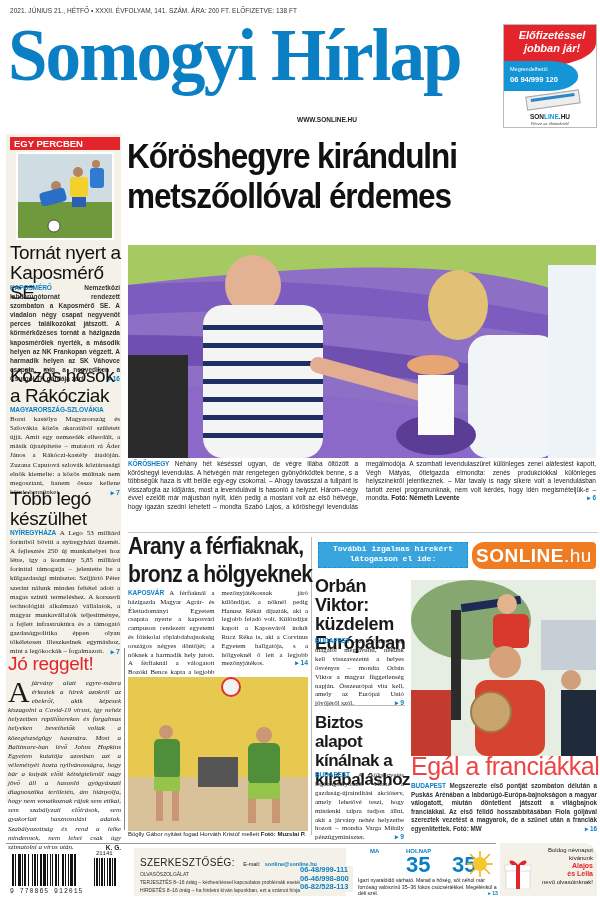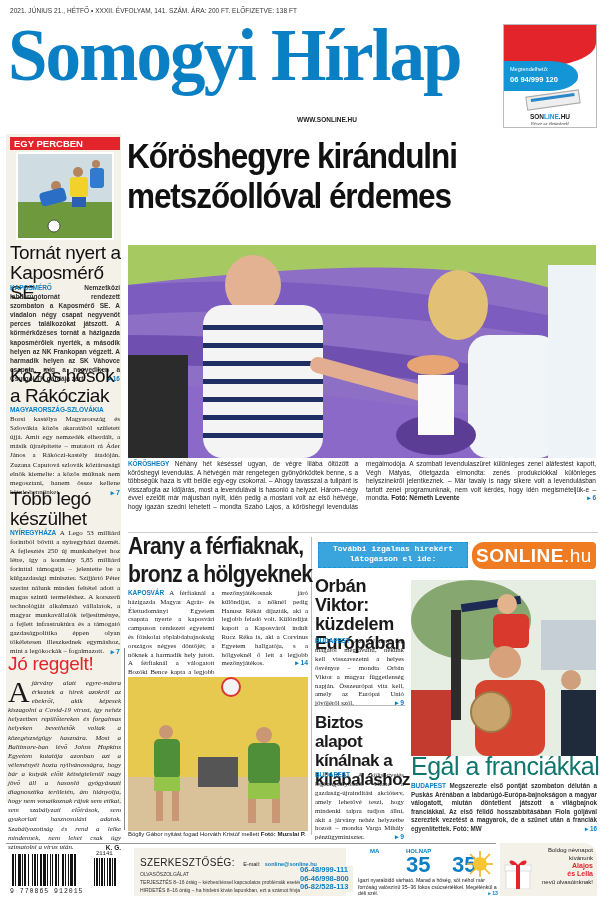--- a/index.html
+++ b/index.html
@@ -69,21 +69,21 @@
   #sonline-btn { position: absolute; left: 154px; top: 0; width: 124px; height: 27px; background: #ef7c22; border-radius: 12px 4px 4px 12px; color: #fff; font-weight: bold; font-size: 19px; text-align: center; line-height: 27px; letter-spacing: 0.5px; }
   #sonline-btn span { font-weight: normal; }
 
   
   #orban-head { left: 315px; top: 577px; width: 90px; font-weight: bold; font-size: 18px; line-height: 19px; letter-spacing: -0.4px; }
   #orban-body { left: 315px; top: 637px; width: 89px; font-family: "Liberation Serif", serif; font-size: 6.8px; line-height: 8.9px; text-align: justify; }
   #biztos-head { left: 315px; top: 713px; width: 92px; font-weight: bold; font-size: 17px; line-height: 19px; letter-spacing: -0.5px; }
   #biztos-body { left: 315px; top: 771px; width: 89px; font-family: "Liberation Serif", serif; font-size: 6.8px; line-height: 8.9px; text-align: justify; }
 
   #fans-photo { left: 411px; top: 580px; width: 185px; height: 176px; overflow: hidden; background: linear-gradient(180deg, #e6efe4 0%, #8fb07c 30%, #c8463a 55%, #d2452f 100%); }
-  #egal-head { left: 411px; top: 752px; font-size: 25px; letter-spacing: -0.5px; color: #0f766e; }
+  #egal-head { left: 411px; top: 752px; font-size: 25px; letter-spacing: -0.5px; color: #ef4444; }
   #egal-body { left: 411px; top: 782px; width: 186px; font-size: 6.3px; line-height: 8.5px; font-weight: bold; color: #333; text-align: justify; }
 
   
   #barcode { left: 8px; top: 850px; width: 112px; height: 46px; }
   #editorial { left: 134px; top: 848px; width: 212px; height: 48px; background: #f4f1e8; padding: 4px 6px; }
   #editorial .title { font-size: 10px; color: #222; letter-spacing: 0.3px; }
   #editorial .email-label { font-size: 5.5px; margin-left: 4px; }
   #editorial .email { font-size: 5.5px; color: #0b7fc3; font-weight: bold; }
   #editorial .line { font-size: 5px; line-height: 8px; color: #333; white-space: nowrap; }
   #phones { left: 300px; top: 866px; font-size: 7.5px; line-height: 8.5px; color: #0b7fc3; font-weight: bold; background: #f4f1e8; padding-right: 4px; }
@@ -100,20 +100,21 @@
 </head>
 <body>
 
 <div class="abs" id="dateline">2021. JÚNIUS 21., HÉTFŐ • XXXII. ÉVFOLYAM, 141. SZÁM. ÁRA: 200 FT. ELŐFIZETVE: 138 FT</div>
 <div class="abs" id="masthead">Somogyi Hírlap</div>
 <div class="abs" id="website">WWW.SONLINE.HU</div>
 
 <div class="abs" id="ad">
   <div class="redtop"></div>
   <div class="bluemid"></div>
+  <div class="slogan">Előfizetéssel jobban jár!</div>
   <div class="order-label">Megrendelhető:</div>
   <div class="phone">06 94/999 120</div>
   <div class="paper"></div>
   <div class="brand"><span style="color:#222">SON</span><span>LINE</span><span style="color:#222">.HU</span></div>
   <div class="brand-sub">Része az életünknek!</div>
 </div>
 
 <div class="abs" id="sidebar"></div>
 <div class="abs" id="egy-percben">EGY PERCBEN</div>
 <div class="abs" id="photo-football">

